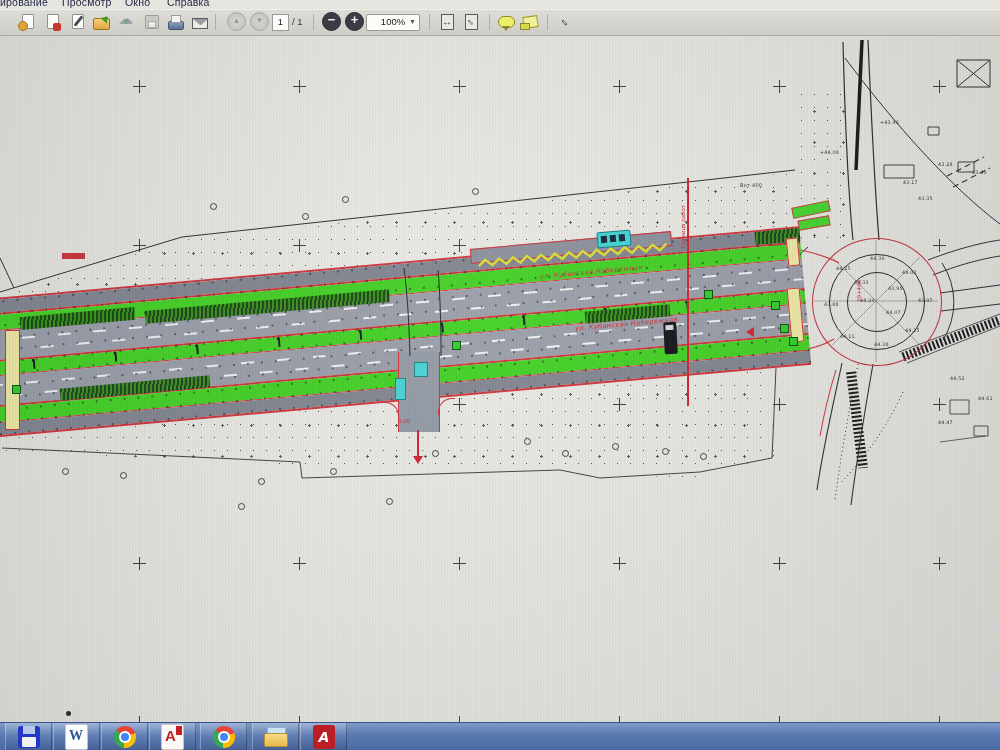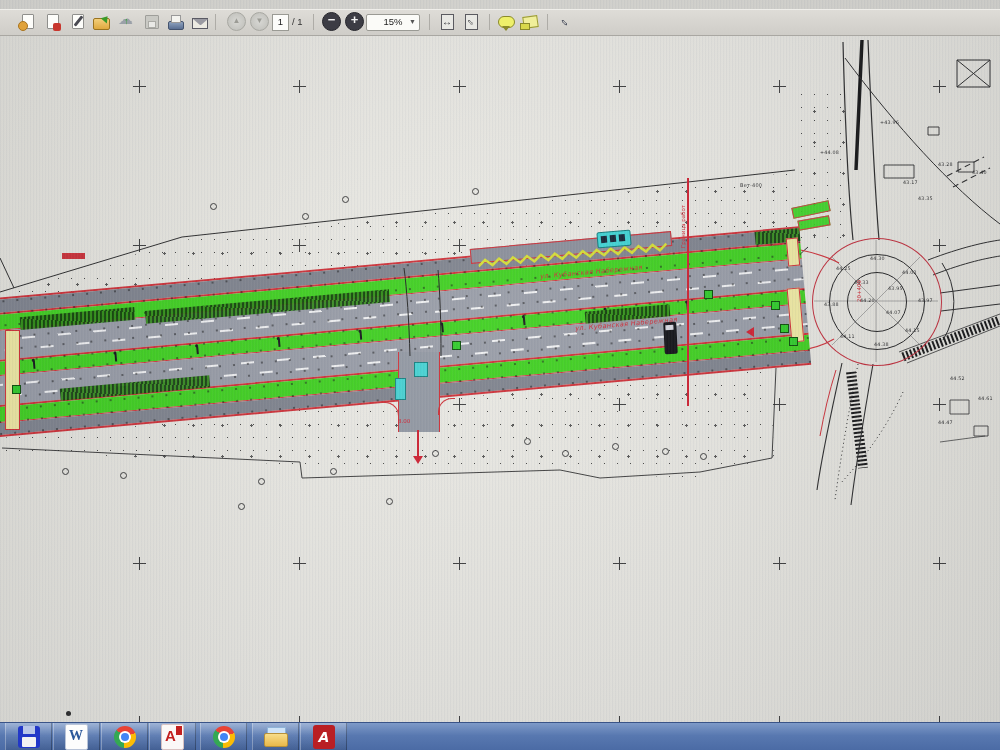--- a/index.html
+++ b/index.html
@@ -115,20 +115,28 @@
   .i-folder2 .tk-ico::after{content:'';position:absolute;left:0;bottom:0;width:22px;height:12px;
     background:linear-gradient(#f8dd8a,#e8b84a);border:1px solid #b8913a;border-radius:2px;}
   .i-adobe .tk-ico{width:22px;height:24px;background:#b91f24;border-radius:3px;}
   .i-adobe .tk-ico::before{content:'A';position:absolute;left:6px;top:4px;color:#fff;font:bold italic 14px "DejaVu Sans",sans-serif;}
 </style>
 </head>
 <body>
 
 <div id="screen">
 
+  <div id="menubar">
+    <div style="position:relative;height:100%;">
+        <span class="menu-item" style="left: 0px;">ирование</span>
+        <span class="menu-item" style="left: 62px;">Просмотр</span>
+        <span class="menu-item" style="left: 125px;">Окно</span>
+        <span class="menu-item" style="left: 167px;">Справка</span>
+      </div>
+  </div>
 
   <div id="toolbar">
     <span class="tbtn" style="left:16px">
         <span class="ico doc i-attach"></span>
       </span>
     <span class="tbtn" style="left:41px">
         <span class="ico doc i-convert"></span>
       </span>
     <span class="tbtn" style="left:66px">
         <span class="ico doc i-edit"></span>
@@ -149,21 +157,21 @@
         <span class="ico i-mail"></span>
       </span>
     <span class="tsep" style="left:215px"></span>
     <span class="i-circ" style="left:227px"><span>▲</span></span>
     <span class="i-circ" style="left:250px"><span>▼</span></span>
     <span class="pagebox">1</span>
     <span class="slash">/ 1</span>
     <span class="tsep" style="left:313px"></span>
     <span class="i-circ i-dark" style="left:322px"><span>−</span></span>
     <span class="i-circ i-dark" style="left:345px"><span>+</span></span>
-    <span class="zoombox"><span>15%</span><b>▼</b></span>
+    <span class="zoombox"><span>100%</span><b>▼</b></span>
     <span class="tsep" style="left:429px"></span>
     <span class="tbtn" style="left:436px">
         <span class="ico i-fit i-fitw"></span>
       </span>
     <span class="tbtn" style="left:460px">
         <span class="ico i-fit i-fitp"></span>
       </span>
     <span class="tsep" style="left:489px"></span>
     <span class="tbtn" style="left:496px">
         <span class="ico i-comment"></span>

